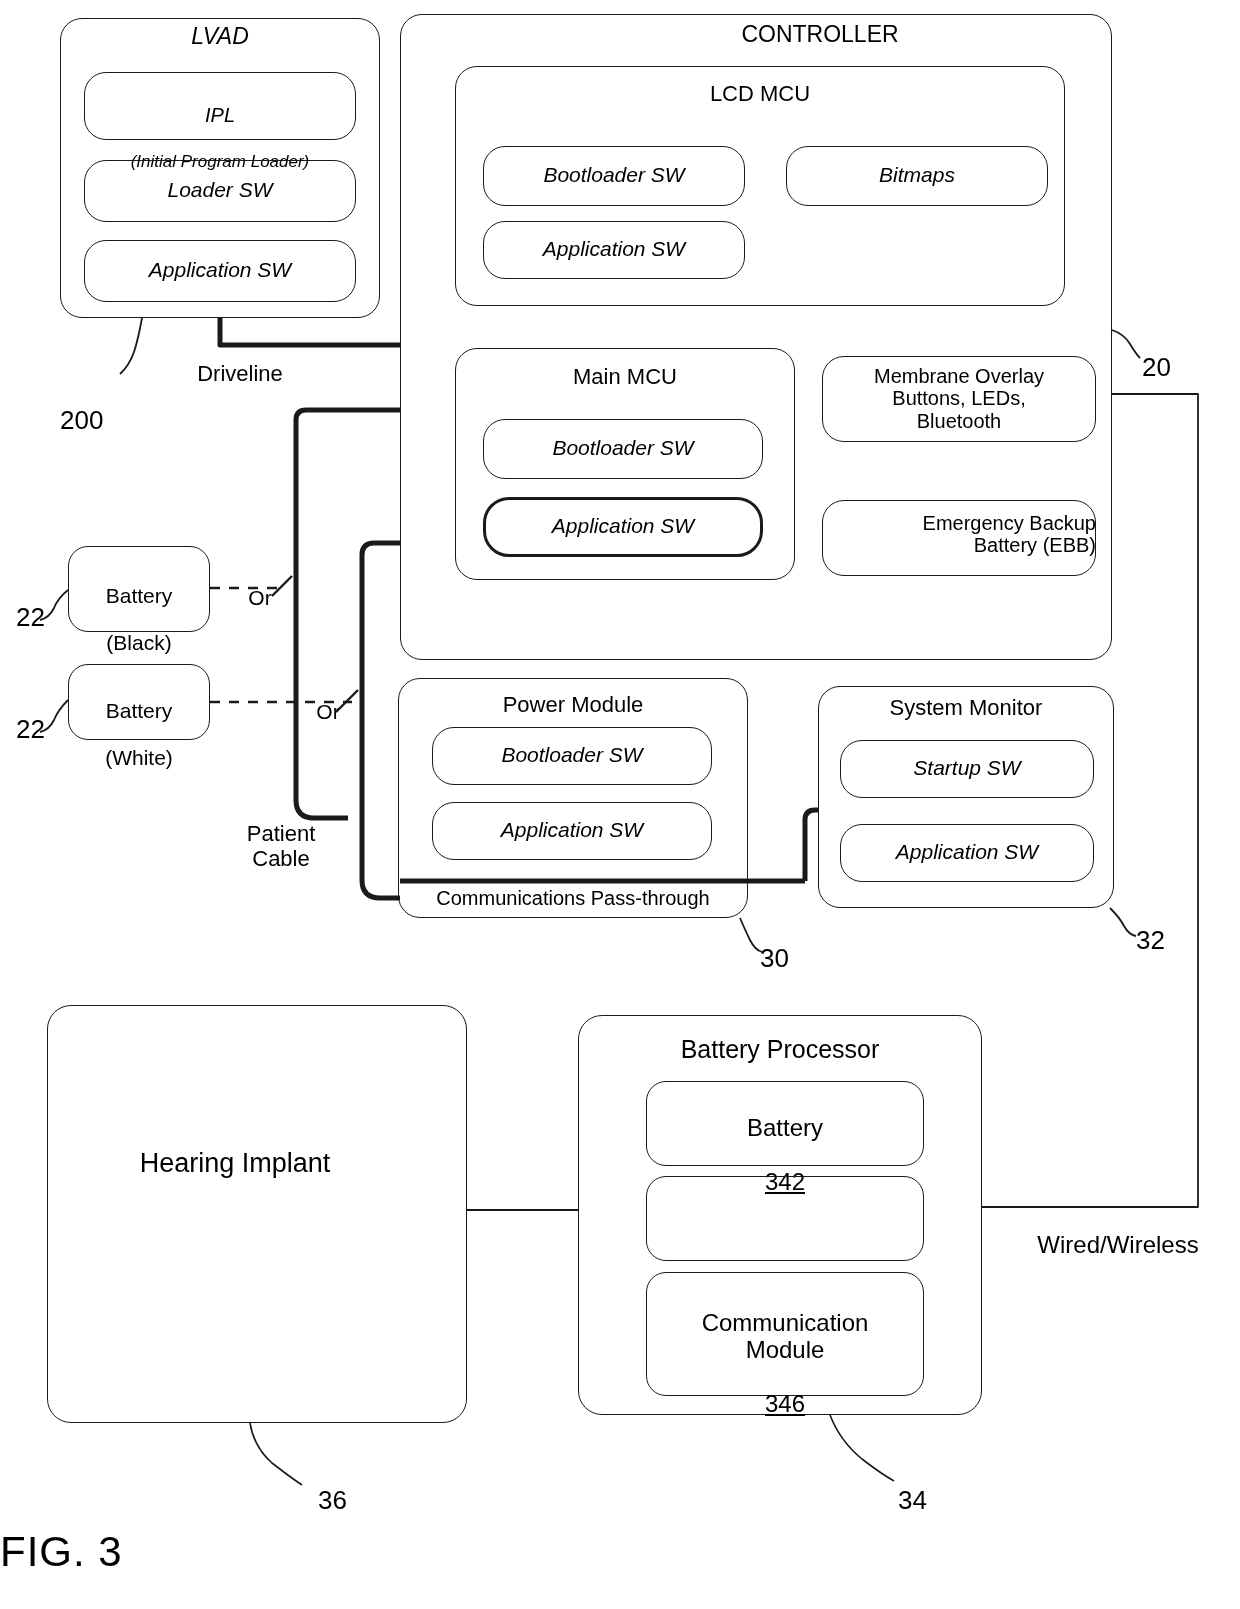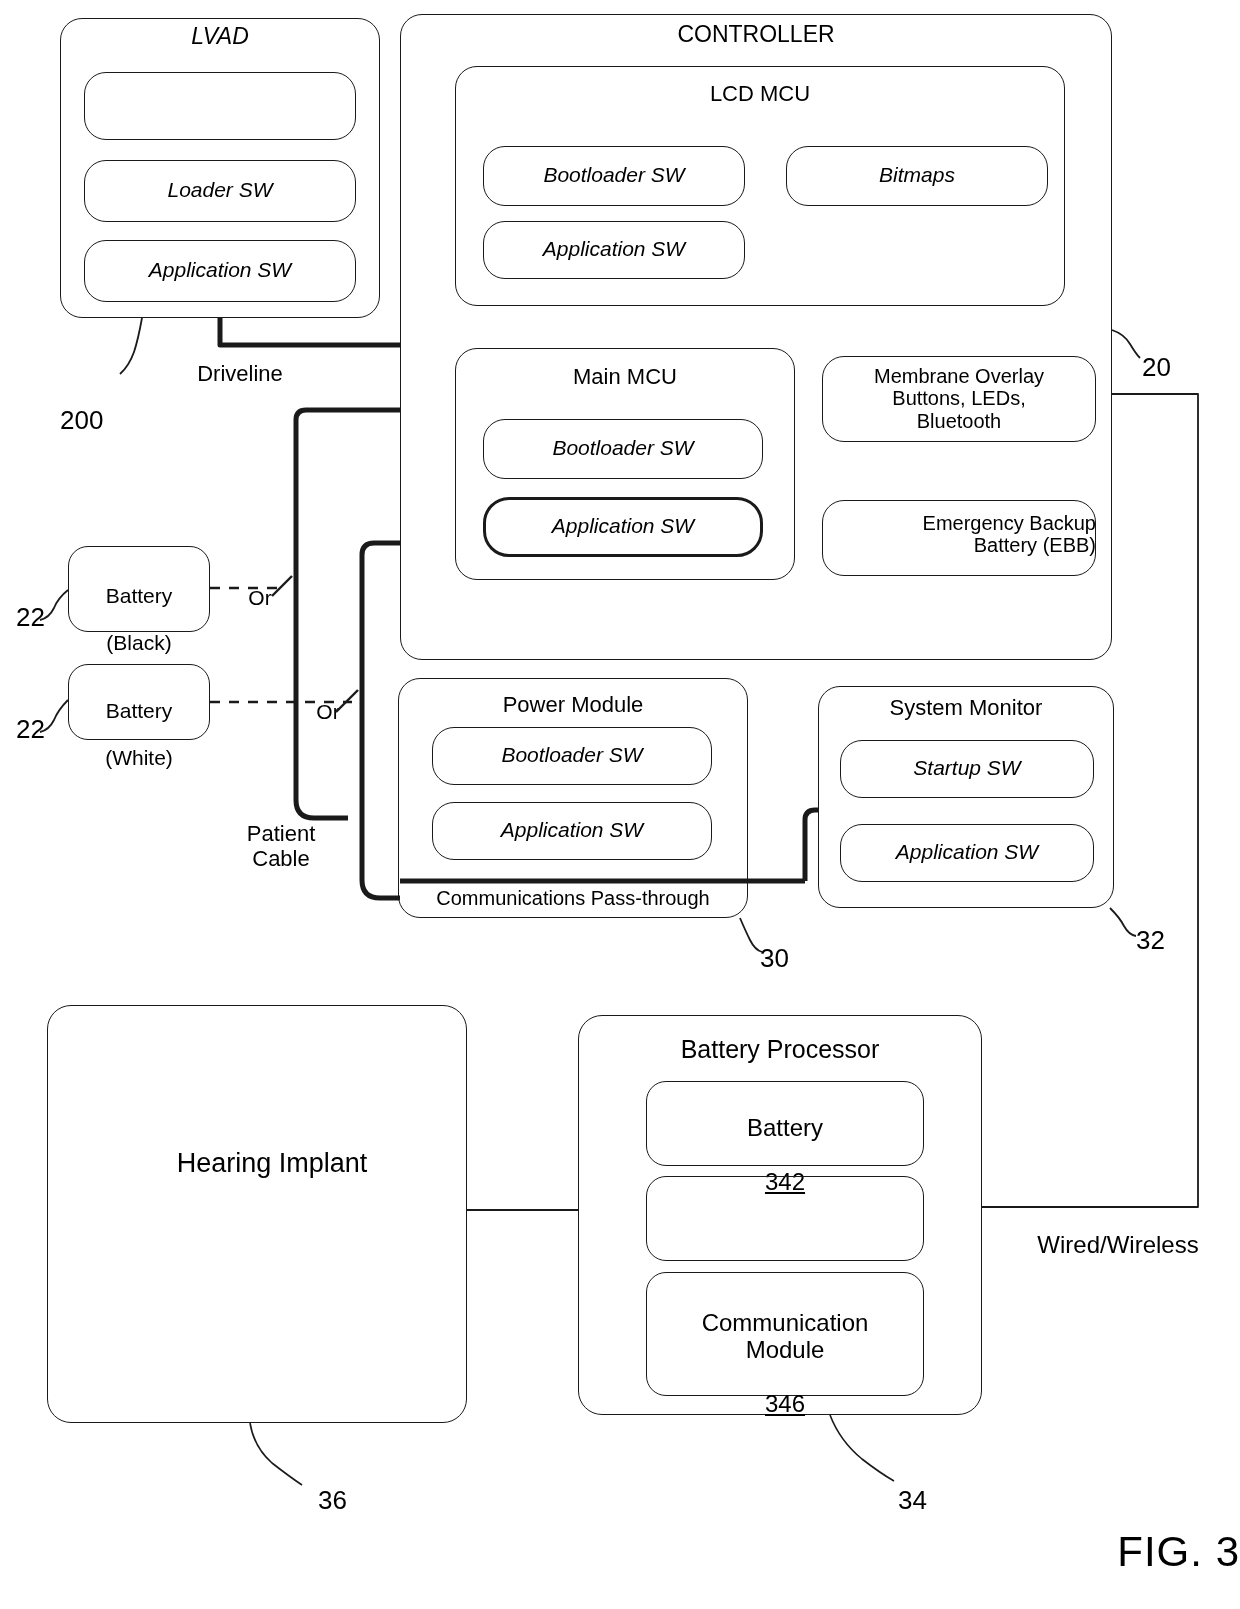--- a/index.html
+++ b/index.html
@@ -21,31 +21,35 @@
 </style>
 </head>
 <body>
 
 <div id="stage">
 
   <div class="box" style="left:60px;top:18px;width:320px;height:300px;"></div>
   <div class="lbl hdr ital" style="left:60px;top:24px;width:320px;font-size:23px;">LVAD</div>
 
   <div class="box" style="left:84px;top:72px;width:272px;height:68px;"></div>
+  <div class="lbl ital" style="left:84px;top:82px;width:272px;font-size:20px;">
+    <span>IPL</span><br>
+    <span style="font-size:17px;">(Initial Program Loader)</span>
+  </div>
 
   <div class="box" style="left:84px;top:160px;width:272px;height:62px;"></div>
   <div class="lbl ital" style="left:84px;top:178px;width:272px;font-size:21px;">Loader SW</div>
 
   <div class="box" style="left:84px;top:240px;width:272px;height:62px;"></div>
   <div class="lbl ital" style="left:84px;top:258px;width:272px;font-size:21px;">Application SW</div>
 
   <div class="ref" style="left:60px;top:405px;">200</div>
 
   <div class="box" style="left:400px;top:14px;width:712px;height:646px;"></div>
-  <div class="lbl hdr" style="left:400px;top:22px;width:712px;font-size:23px;">CONTROLLER</div>
+  <div class="lbl hdr" style="left:400px;top:22px;width:840px;font-size:23px;">CONTROLLER</div>
 
   <div class="box" style="left:455px;top:66px;width:610px;height:240px;"></div>
   <div class="lbl hdr" style="left:455px;top:82px;width:610px;font-size:22px;">LCD MCU</div>
 
   <div class="box" style="left:483px;top:146px;width:262px;height:60px;"></div>
   <div class="lbl ital" style="left:483px;top:163px;width:262px;font-size:21px;">Bootloader SW</div>
 
   <div class="box" style="left:483px;top:221px;width:262px;height:58px;"></div>
   <div class="lbl ital" style="left:483px;top:237px;width:262px;font-size:21px;">Application SW</div>
 
@@ -111,21 +115,21 @@
   </div>
   <div class="ref" style="left:16px;top:714px;">22</div>
   <div class="lbl" style="left:308px;top:700px;width:40px;font-size:21px;">Or</div>
 
   <div class="lbl" style="left:120px;top:362px;width:240px;font-size:22px;">Driveline</div>
   <div class="lbl" style="left:216px;top:822px;width:130px;font-size:22px;">Patient
 Cable</div>
   <div class="lbl" style="left:1000px;top:1232px;width:236px;font-size:24px;text-align:center;">Wired/Wireless</div>
 
   <div class="box" style="left:47px;top:1005px;width:420px;height:418px;border-radius:24px;"></div>
-  <div class="lbl" style="left:47px;top:1148px;width:376px;font-size:27px;margin-left:37px;">Hearing Implant</div>
+  <div class="lbl" style="left:47px;top:1148px;width:376px;font-size:27px;">Hearing Implant</div>
   <div class="ref" style="left:318px;top:1485px;">36</div>
 
   <div class="box" style="left:578px;top:1015px;width:404px;height:400px;border-radius:24px;"></div>
   <div class="lbl" style="left:578px;top:1035px;width:404px;font-size:25px;">Battery Processor</div>
 
   <div class="box" style="left:646px;top:1081px;width:278px;height:85px;border-radius:20px;"></div>
   <div class="lbl" style="left:646px;top:1088px;width:278px;font-size:24px;">
     <span>Battery</span><br>
     <span class="und">342</span>
   </div>
@@ -134,21 +138,21 @@
 
   <div class="box" style="left:646px;top:1272px;width:278px;height:124px;border-radius:20px;"></div>
   <div class="lbl" style="left:646px;top:1283px;width:278px;font-size:24px;">
     <span>Communication
 Module</span><br>
     <span class="und">346</span>
   </div>
 
   <div class="ref" style="left:898px;top:1485px;">34</div>
 
-  <div class="figlbl" style="left:0px;top:1528px;width:1240px;text-align:right;">FIG. 3</div>
+  <div class="figlbl" style="left:0px;top:1528px;width:1240px;text-align:left;">FIG. 3</div>
 
   <svg class="wires" viewBox="0 0 1240 1609">
     <g fill="none" stroke="#1a1a1a" stroke-linecap="butt" stroke-linejoin="round">
 
       <path d="M 220,318 L 220,345 L 400,345" stroke-width="5"></path>
 
       <path d="M 296,588 L 296,420 Q 296,410 306,410 L 400,410" stroke-width="5"></path>
       <path d="M 296,588 L 296,800 Q 296,818 314,818 L 348,818" stroke-width="5"></path>
 
       <path d="M 362,702 L 362,555 Q 362,543 374,543 L 400,543" stroke-width="5"></path>

